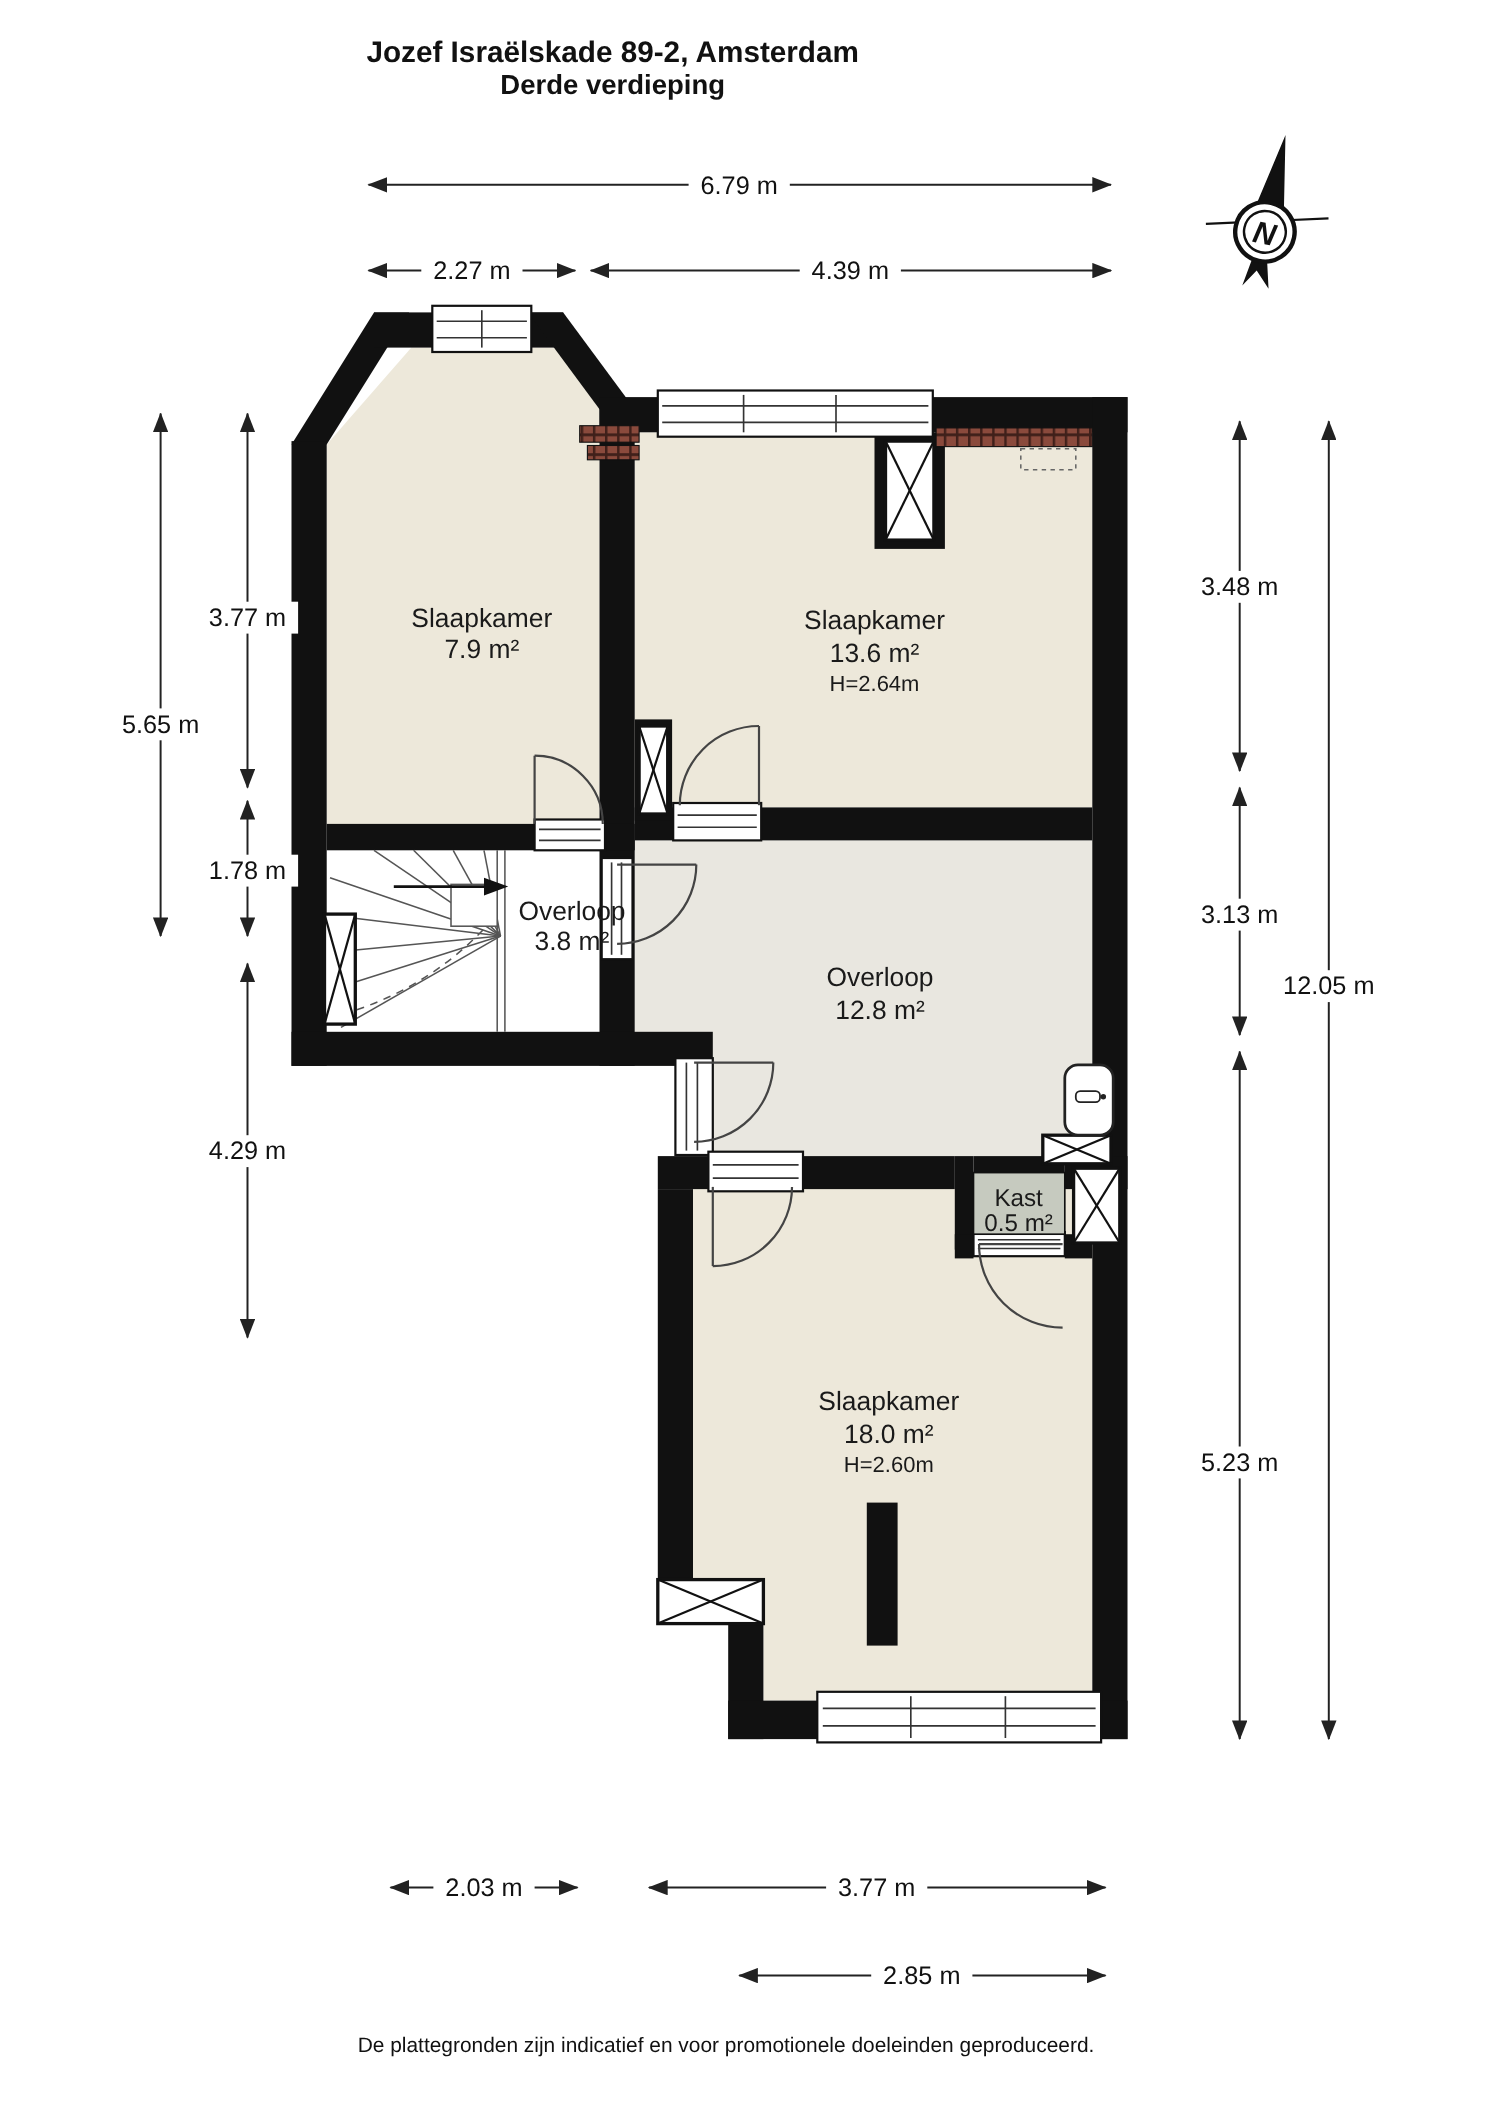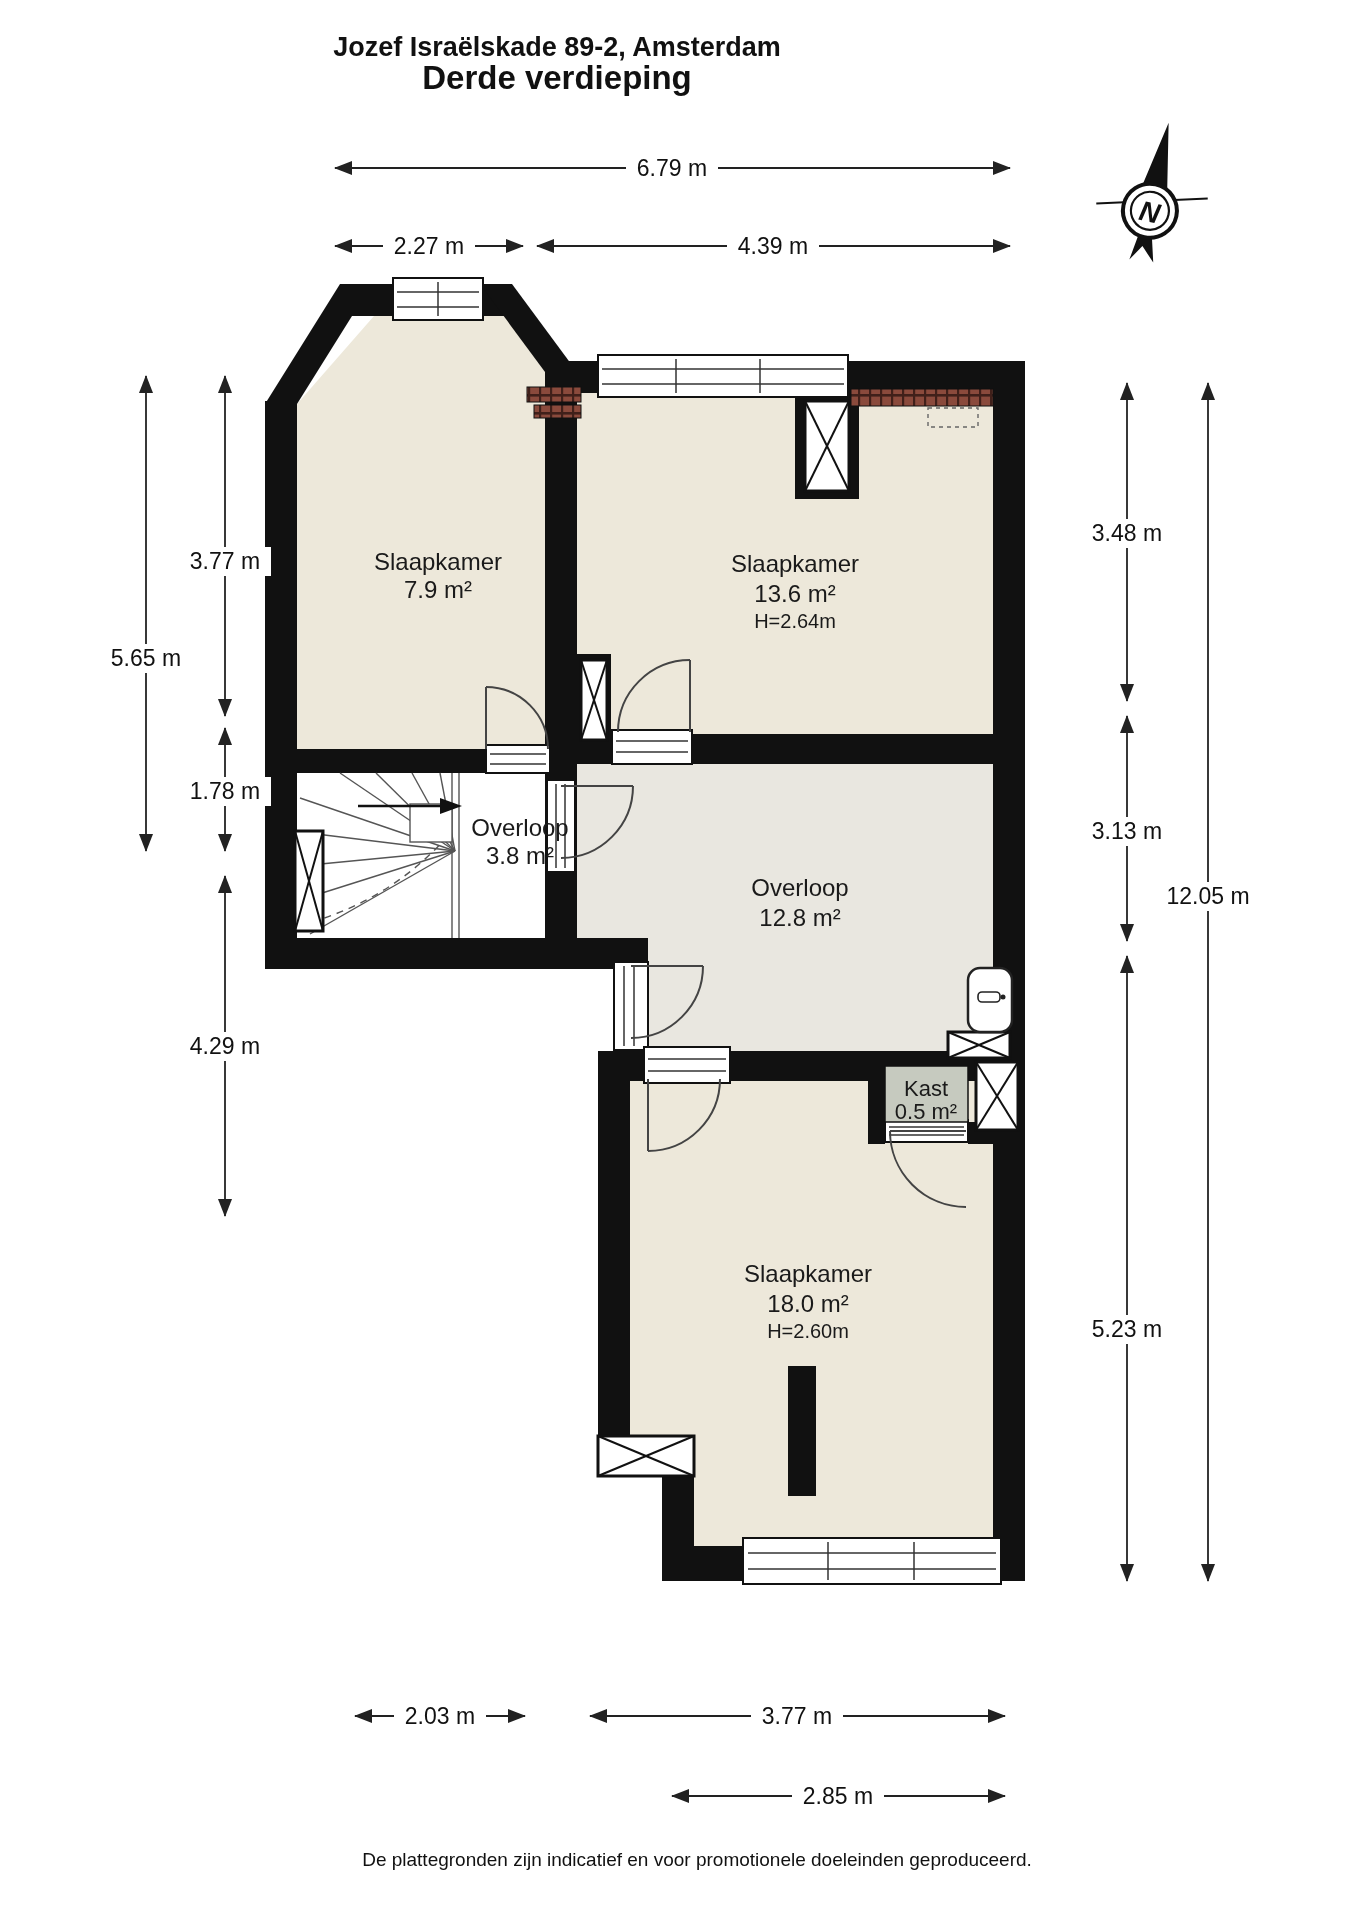--- a/index.html
+++ b/index.html
@@ -1,22 +1,22 @@
 <!DOCTYPE html>
 <html><head>
 <meta charset="utf-8">
 <style>
   html,body{margin:0;padding:0;background:#fff;}
   .page{position:relative;width:1358px;height:1920px;background:#ffffff;overflow:hidden;
         font-family:"Liberation Sans",sans-serif;margin-top:16px;}
   .titleblock{position:absolute;top:16px;left:0;width:1114px;text-align:center;color:#111;}
   .titleblock .t1{font-size:27px;font-weight:bold;line-height:31px;}
-  .titleblock .t2{font-size:33px;font-weight:bold;line-height:29px;}
+  .titleblock .t2{font-size:25px;font-weight:bold;line-height:29px;}
   .footerblock{position:absolute;top:1832px;left:0;width:1320px;text-align:center;color:#111;
-        font-size:19px;line-height:24px;padding-left:37px;}
+        font-size:19px;line-height:24px;}
   svg text{font-family:"Liberation Sans",sans-serif;}
   .wall{fill:#111;stroke:none;}
   .floorA{fill:#EDE8DA;}
   .floorB{fill:#E9E7E0;}
   .stairfloor{fill:#ffffff;}
   .opening{fill:#ffffff;stroke:#111;stroke-width:2;}
   .winline{stroke:#333;stroke-width:1.5;fill:none;}
   .arc{fill:none;stroke:#444;stroke-width:2;}
   .leaf{stroke:#444;stroke-width:2;}
   .xbox{fill:#ffffff;stroke:#111;stroke-width:3;}

